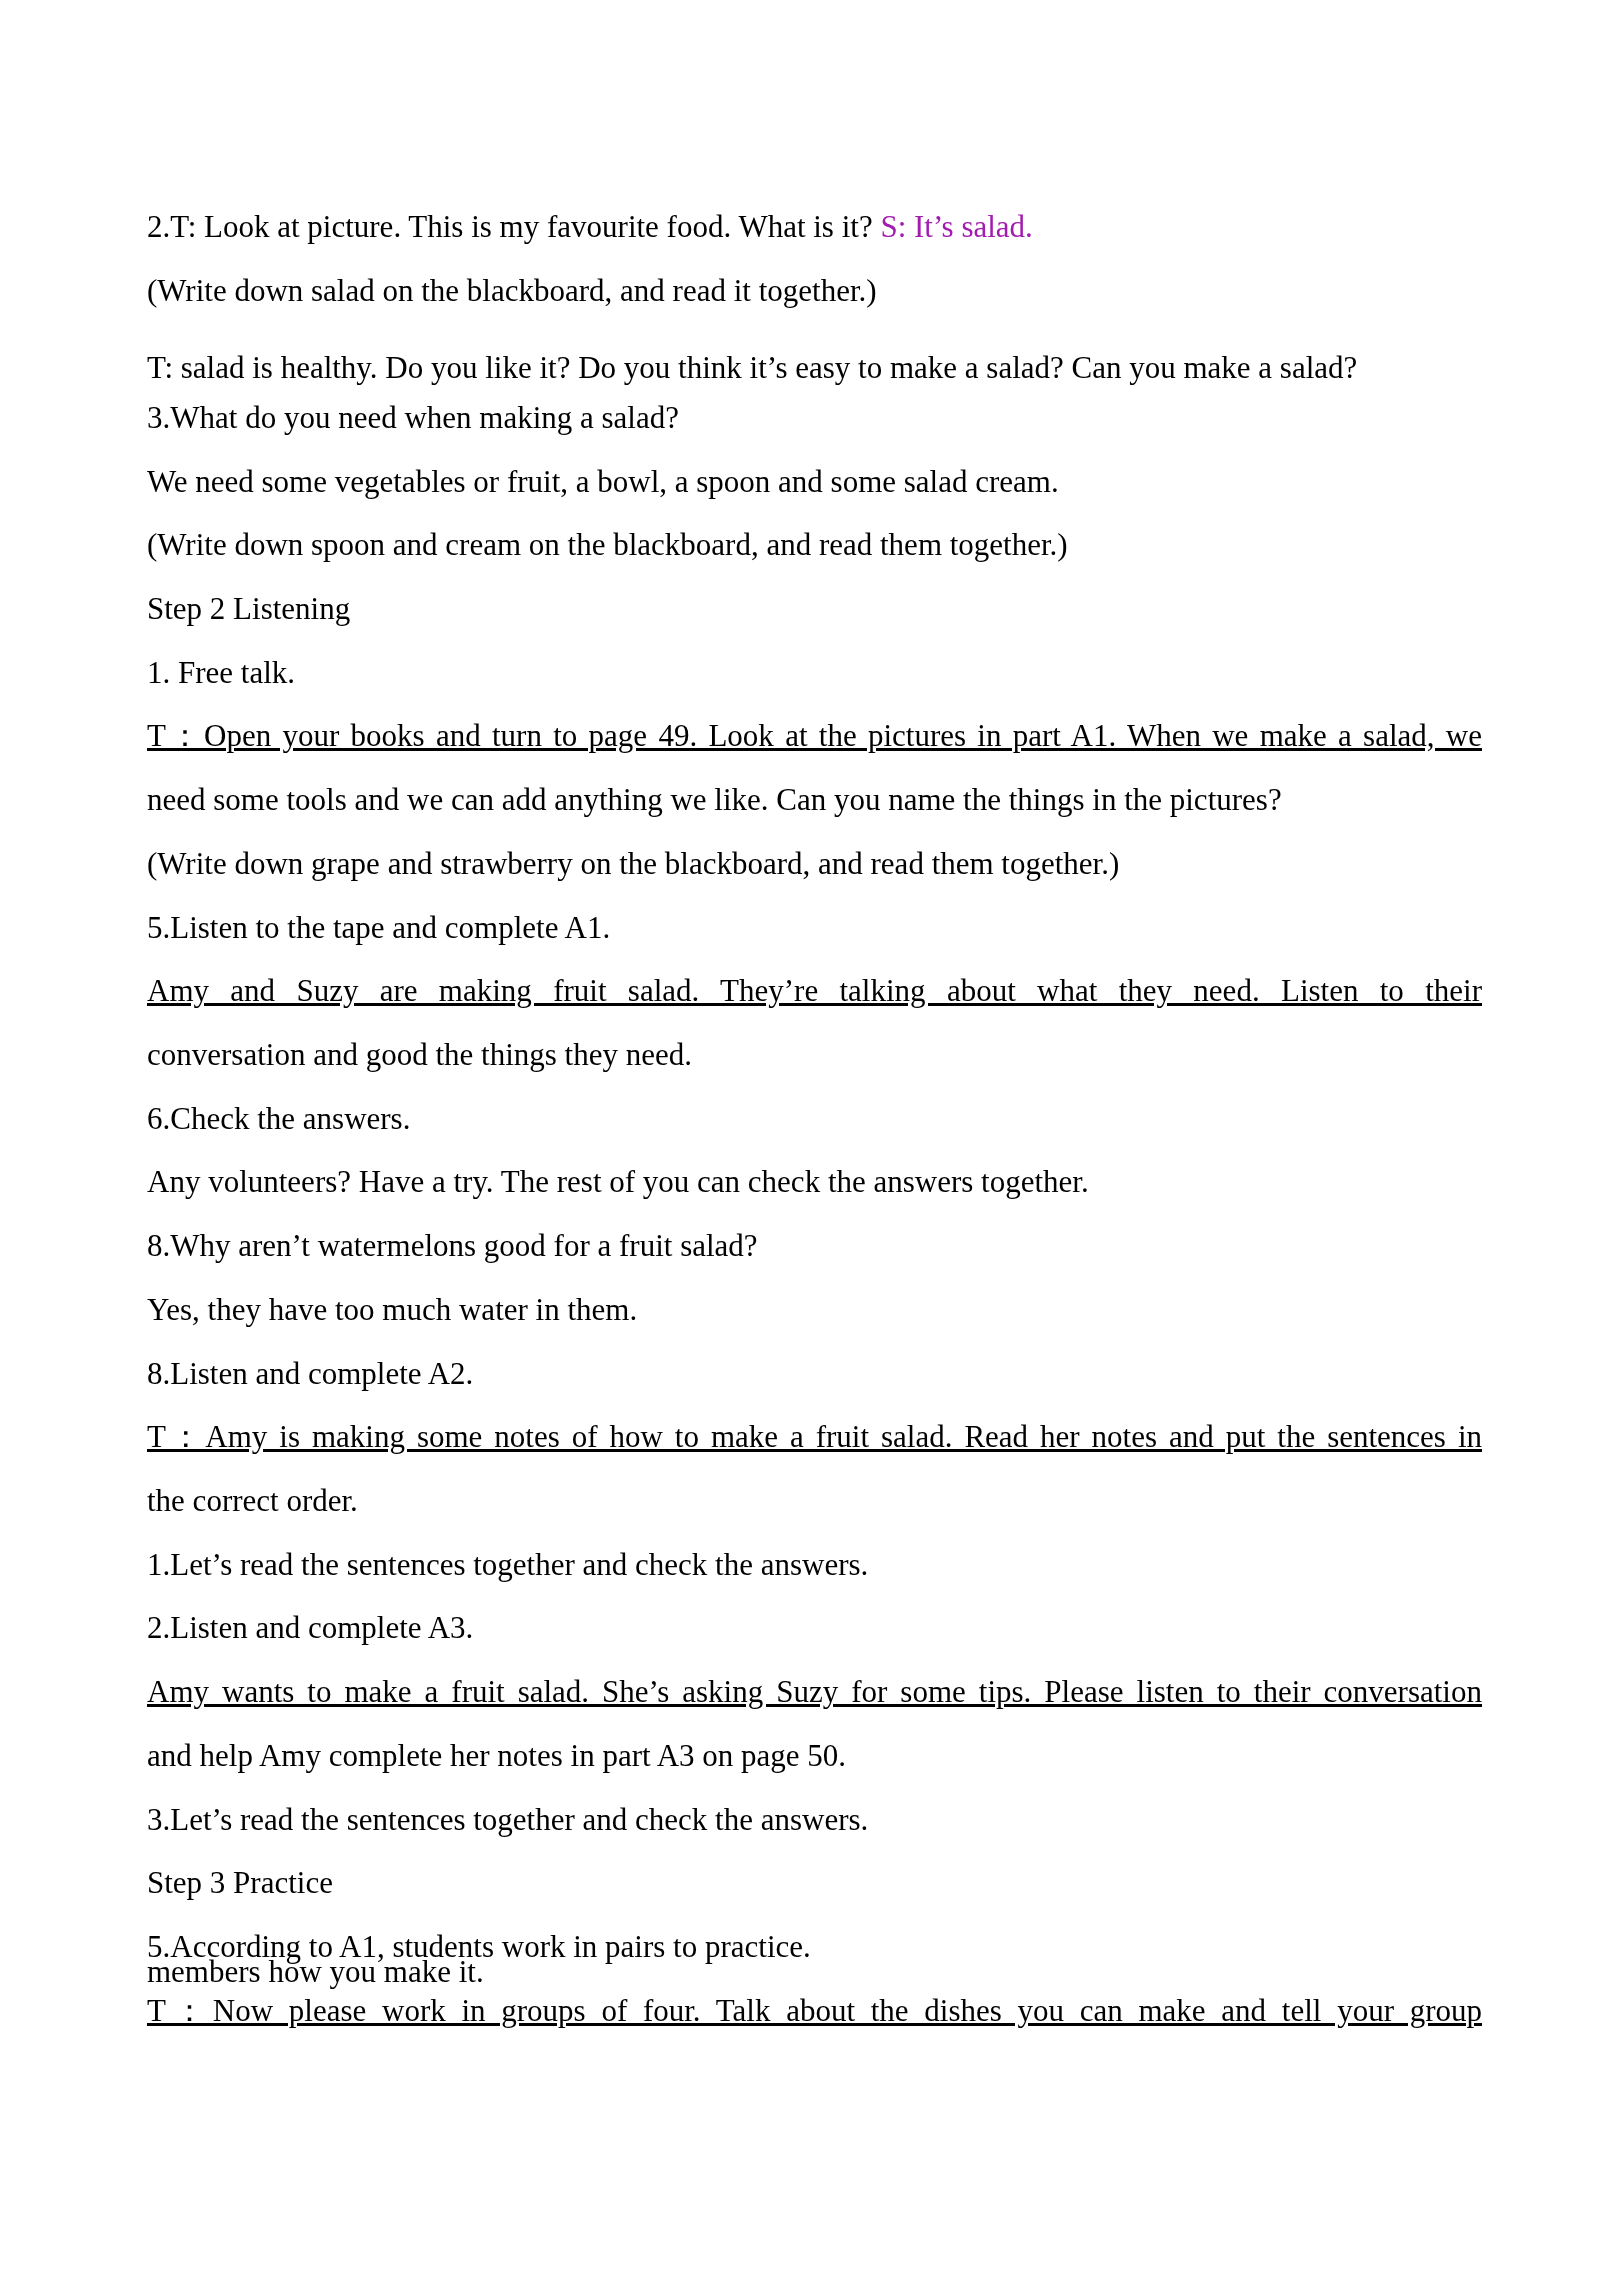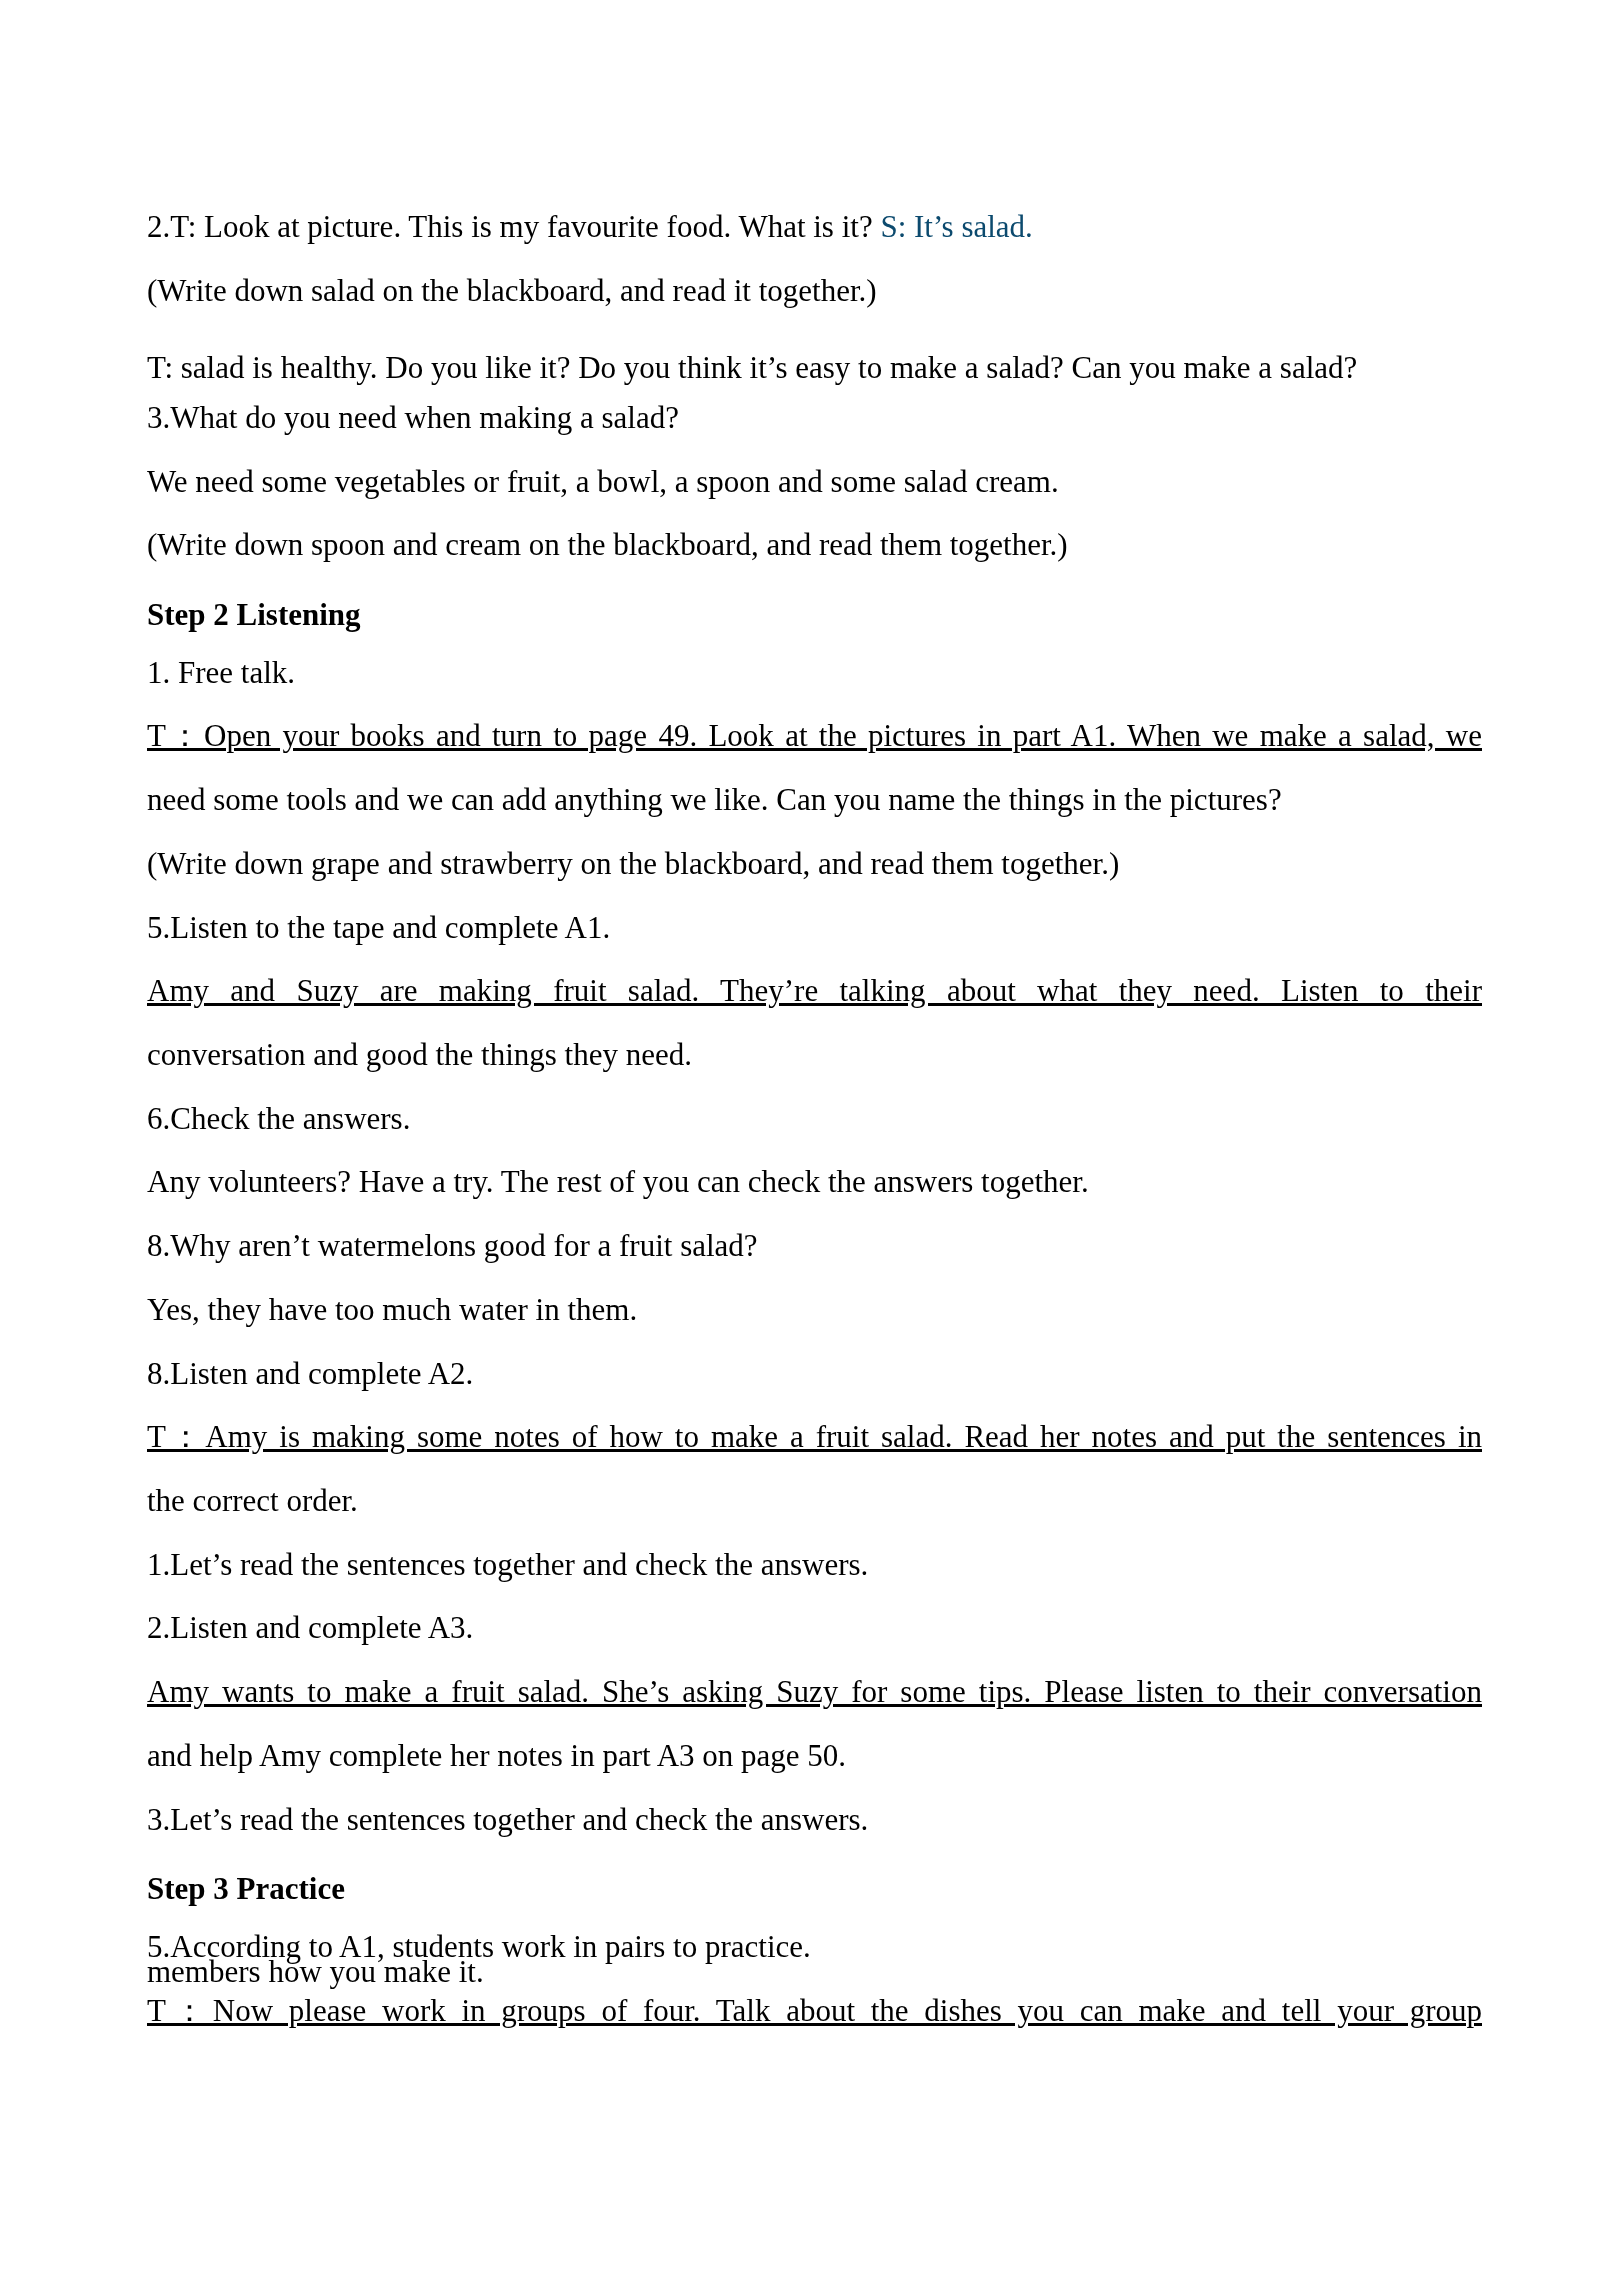--- a/index.html
+++ b/index.html
@@ -29,22 +29,22 @@
       line-height: 39px;
       height: 39px;
       white-space: nowrap;
     }
     .line.justify {
       text-align: justify;
       text-align-last: justify;
       white-space: normal;
       text-decoration: underline;
     }
-    .bold { font-weight: bold; margin-top: 6px; }
-    .answer { color: #0c4a6e; }
+    .bold { font-weight: normal; }
+    .answer { color: #a21caf; }
   </style>
 </head>
 <body>
 
 <div class="page">
   <div class="line" style="top:207px"><span>2.T: Look at picture. This is my favourite food. What is it? </span><span class="answer">S: It’s salad.</span></div>
   <div class="line" style="top:271px">(Write down salad on the blackboard, and read it together.)</div>
   <div class="line" style="top:348px">T: salad is healthy. Do you like it? Do you think it’s easy to make a salad? Can you make a salad?</div>
   <div class="line" style="top:398px">3.What do you need when making a salad?</div>
   <div class="line" style="top:462px">We need some vegetables or fruit, a bowl, a spoon and some salad cream.</div>

